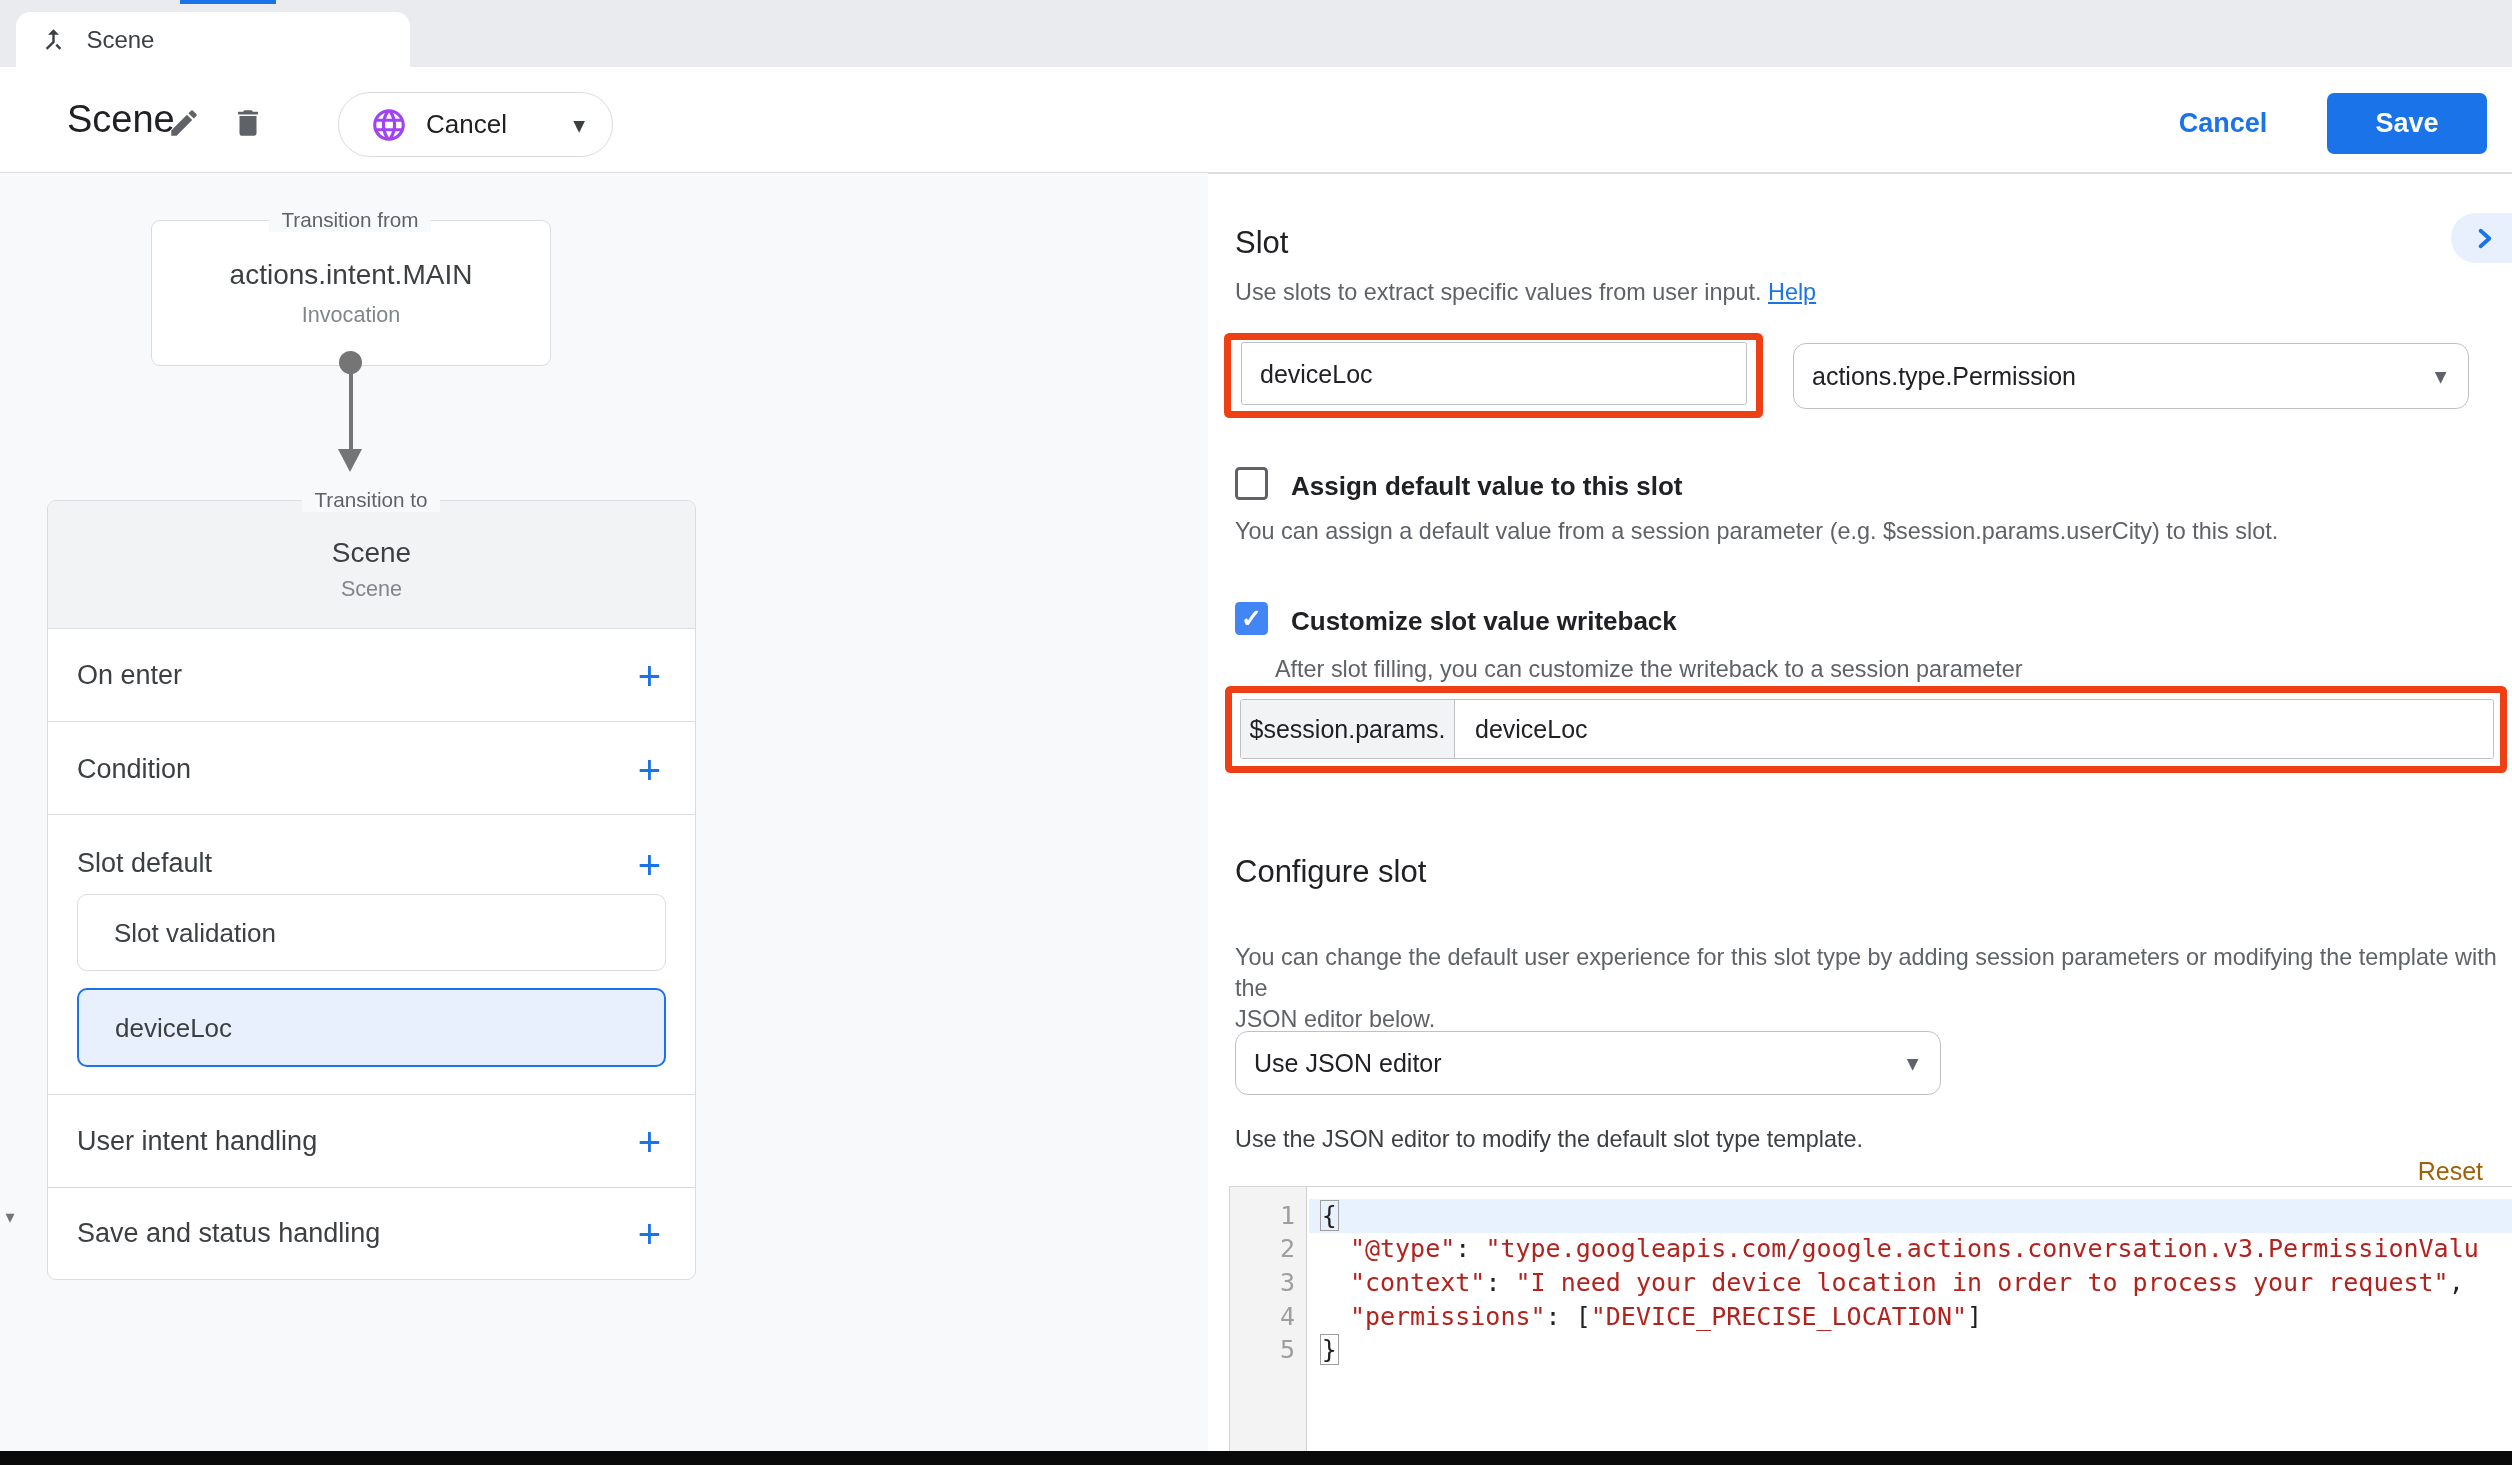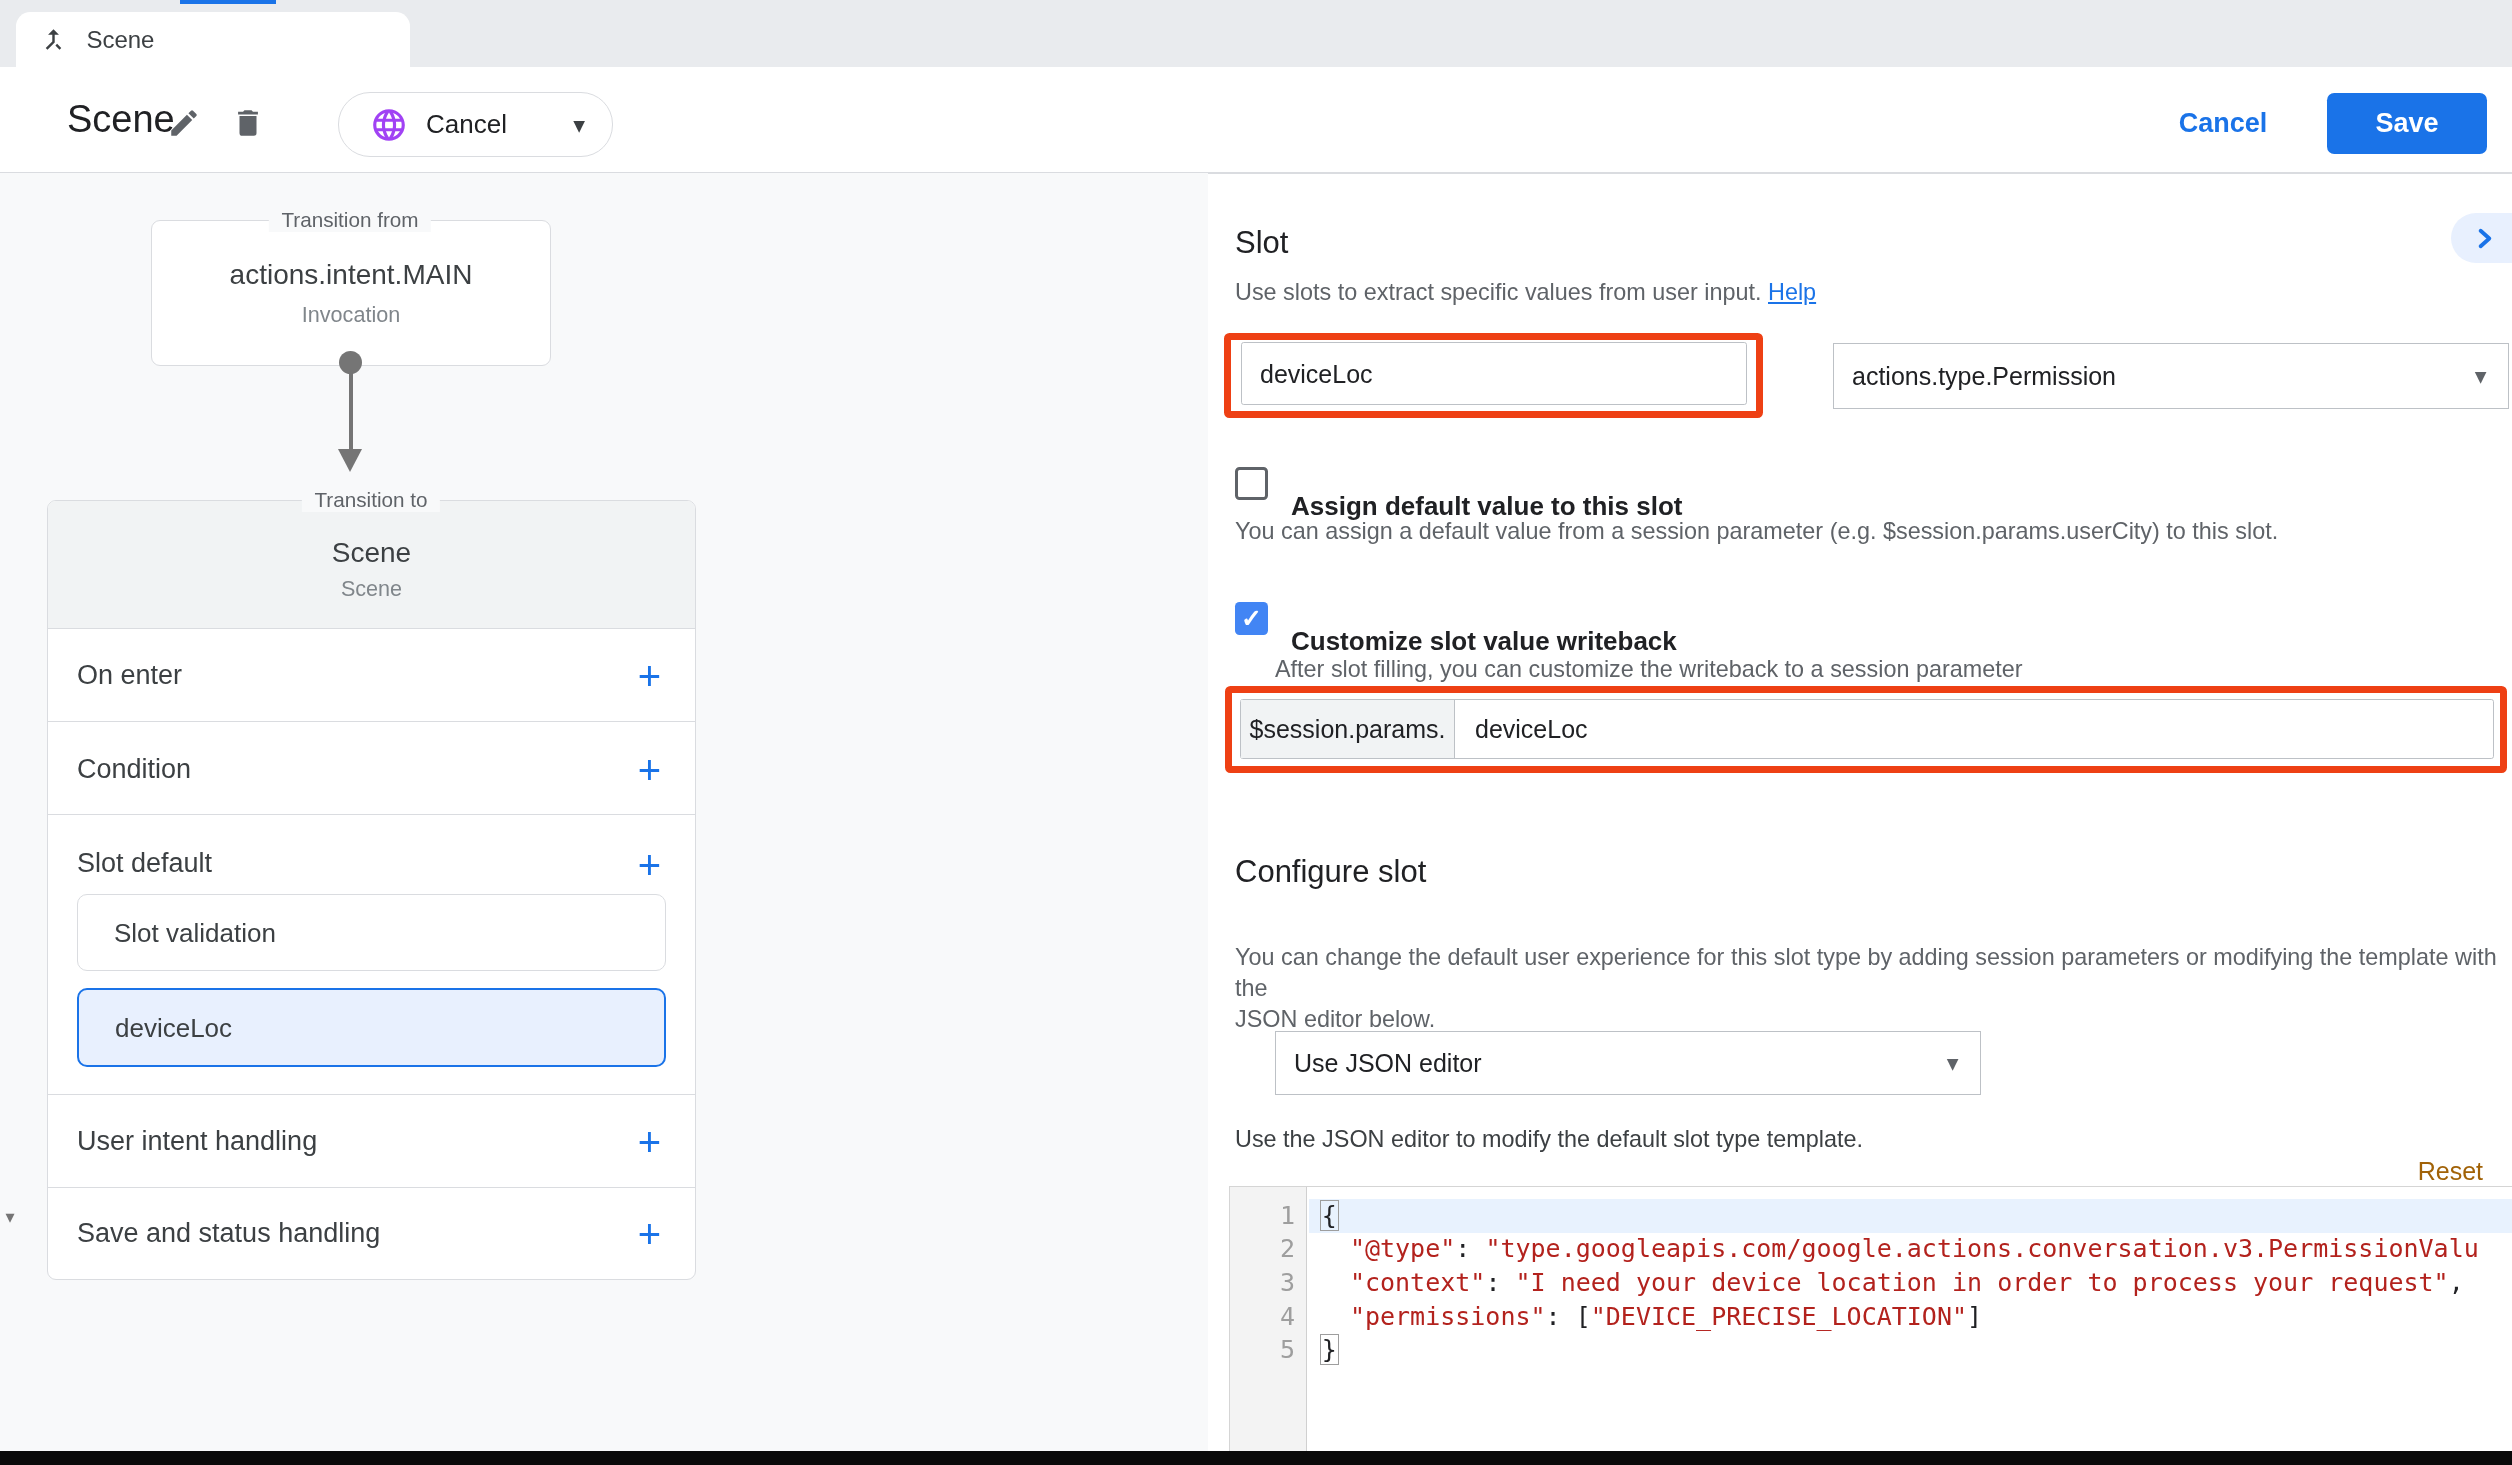--- a/index.html
+++ b/index.html
@@ -56,31 +56,31 @@
   .sec-title { font-size:31px; color:#202124; }
   .slot-title { left:1235px; top:225px; }
   .help-line { left:1235px; top:279px; font-size:23.4px; color:#5f6368; }
   .link { color:#1a73e8; text-decoration:underline; cursor:pointer; }
 
   .hl-box { border:7.2px solid #ee4014; border-radius:5.4px; }
   .hl1 { left:1224px; top:333px; width:539px; height:85px; }
   .input-plain { background:#fff; border:1.8px solid #bdc1c6; border-radius:2.7px; }
   .slot-name-input { left:1241px; top:342px; width:506px; height:63px; }
   .slot-name-input span { position:absolute; left:18px; top:50%; transform:translateY(-50%); font-size:25px; color:#202124; }
-  .select-box { background:#fff; border:1.8px solid #bdc1c6; border-radius:0; cursor:pointer;margin-left:40px; }
+  .select-box { background:#fff; border:1.8px solid #bdc1c6; border-radius:13px; cursor:pointer; }
   .select-box .sel-label { position:absolute; left:18px; top:50%; transform:translateY(-50%); font-size:25px; color:#202124; }
   .select-box .sel-caret { position:absolute; right:21.6px; top:50%; transform:translateY(-50%); font-size:23.4px; color:#5f6368; }
   .type-select { left:1793px; top:343px; width:676px; height:66px; }
 
   .checkbox { width:33px; height:33px; border-radius:4.5px; cursor:pointer; }
   .cb-off { border:3.6px solid #5f6368; background:#fff; }
   .cb-on { background:#4285f4; color:#fff; text-align:center; line-height:33px; font-size:25px; font-weight:bold; }
   .cb1 { left:1235px; top:467px; }
   .cb2 { left:1235px; top:602px; }
-  .cb-label { font-size:26px; font-weight:600; color:#202124;margin-top:20px; }
+  .cb-label { font-size:26px; font-weight:600; color:#202124; }
   .cb1-label { left:1291px; top:471px; }
   .cb2-label { left:1291px; top:606px; }
   .desc { font-size:23.4px; color:#5f6368; }
   .desc1 { left:1235px; top:518px; }
   .desc2 { left:1235px; top:656px;margin-left:40px; }
 
   .hl2 { left:1225px; top:686px; width:1282px; height:87px; }
   .wb-input { left:1240px; top:699px; width:1254px; height:60px; display:flex; align-items:stretch; }
   .wb-prefix { width:214px; background:#f1f3f4; border-right:1.8px solid #bdc1c6; display:flex; align-items:center; justify-content:center; font-size:25px; color:#202124; }
   .wb-value { flex:1; display:flex; align-items:center; padding-left:20px; font-size:25px; color:#202124; }

